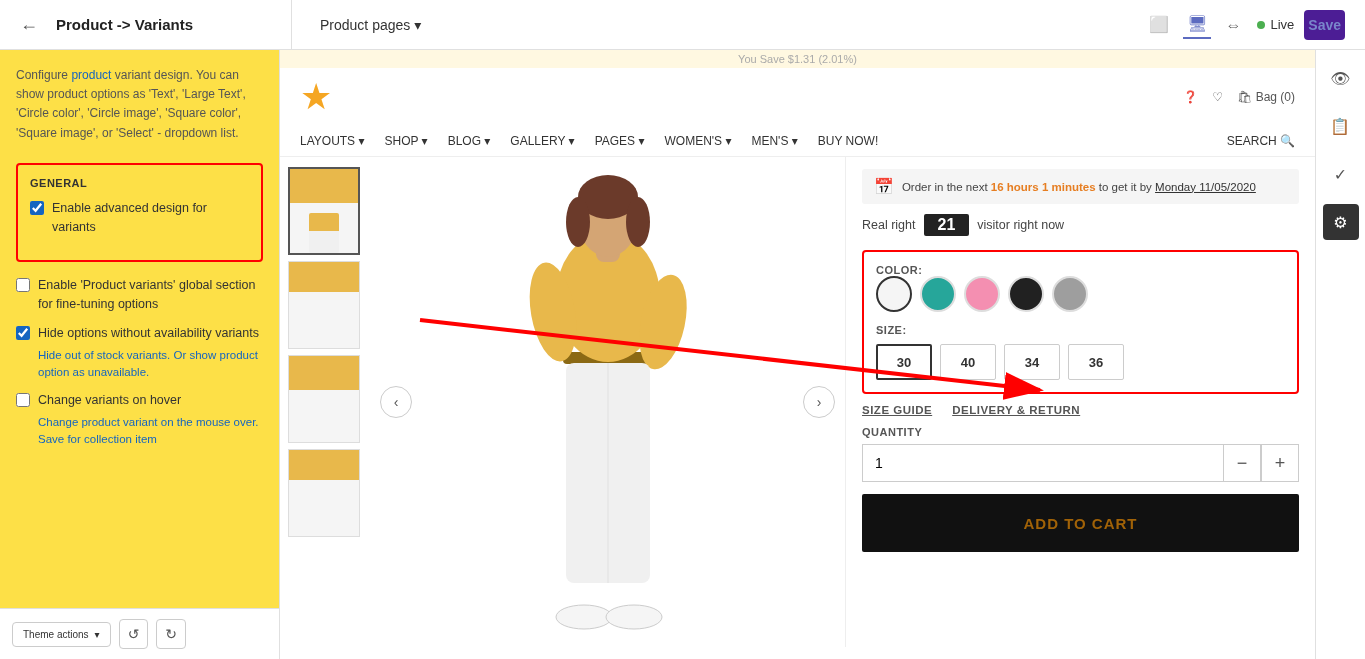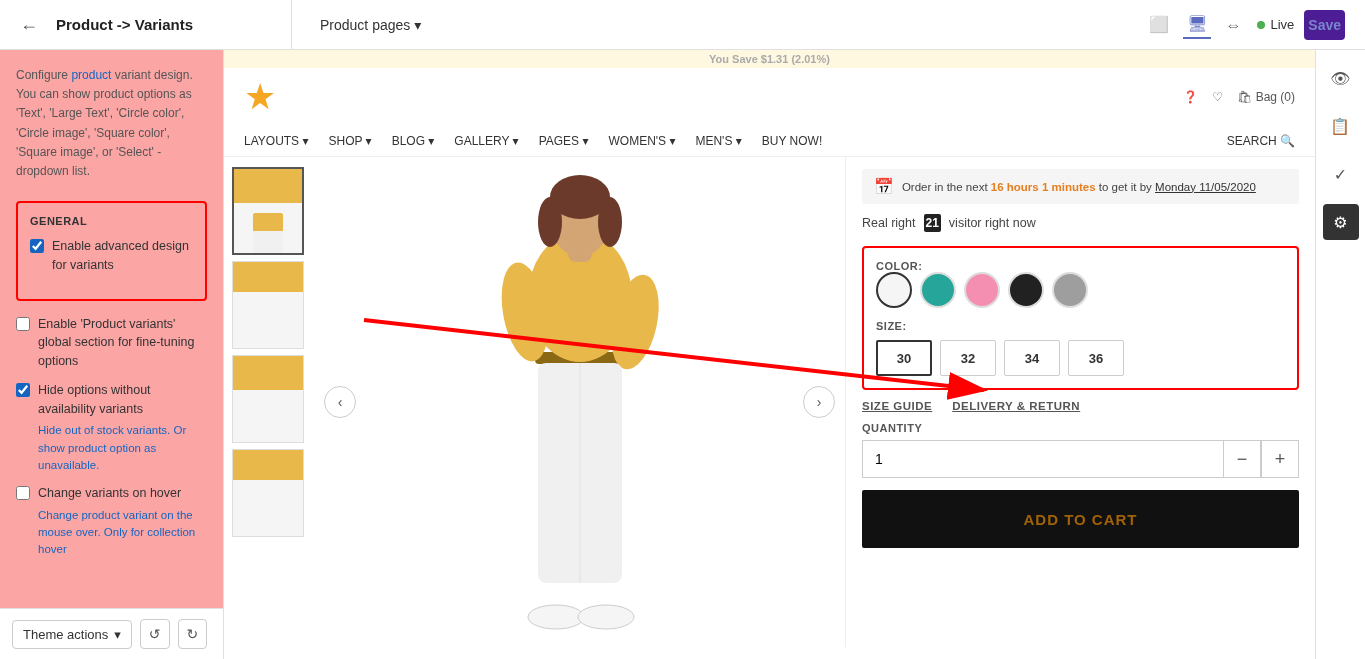--- a/index.html
+++ b/index.html
@@ -20,32 +20,32 @@
     .view-icon-btn.active { border-bottom: 2px solid #5c6bc0; color: #5c6bc0; }
     .top-bar-right { display: flex; align-items: center; gap: 10px; padding-right: 8px; }
     .live-indicator { display: flex; align-items: center; gap: 5px; font-size: 13px; color: #333; }
     .live-dot { width: 8px; height: 8px; border-radius: 50%; background: #4caf50; }
     .save-btn { background: #4c1d95; color: #7986cb; border: none; border-radius: 4px; padding: 7px 4px; font-size: 14px; font-weight: 600; cursor: pointer; }
 
     
     .main-layout { display: flex; height: calc(659px - 50px); }
 
     
-    .left-sidebar { width: 224px; background: #fca5a5; border-right: 1px solid #e0e0e0; display: flex; flex-direction: column; overflow: hidden; }
+    .left-sidebar { width: 280px; background: #fde047; border-right: 1px solid #e0e0e0; display: flex; flex-direction: column; overflow: hidden; }
     .sidebar-content { flex: 1; overflow-y: auto; padding: 16px; }
     .sidebar-desc { font-size: 12px; color: #555; line-height: 1.6; margin-bottom: 20px; }
     .sidebar-desc .highlight { color: #1565c0; }
     .general-section { border: 2px solid red; border-radius: 4px; padding: 12px; margin-bottom: 14px; position: relative; }
     .section-title { font-size: 11px; font-weight: 700; color: #333; letter-spacing: 0.5px; margin-bottom: 10px; }
     .checkbox-row { display: flex; align-items: flex-start; gap: 8px; margin-bottom: 12px; }
     .checkbox-row input[type=checkbox] { margin-top: 2px; accent-color: #1565c0; width: 14px; height: 14px; flex-shrink: 0; }
     .checkbox-label { font-size: 12.5px; color: #333; line-height: 1.5; }
     .checkbox-hint { font-size: 11.5px; color: #1565c0; line-height: 1.5; margin-top: 2px; }
     .sidebar-bottom { padding: 10px 12px; border-top: 1px solid #e0e0e0; display: flex; align-items: center; gap: 8px; background: #fff; }
-    .theme-actions-btn { display: flex; align-items: center; gap: 6px; background: none; border: 1px solid #ccc; border-radius: 4px; padding: 6px 10px; font-size: 13px; cursor: pointer; color: #333; }
+    .theme-actions-btn { display: flex; align-items: center; gap: 6px; background: none; border: 1px solid #ccc; border-radius: 4px; padding: 6px 10px; font-size: 10px; cursor: pointer; color: #333; }
     .icon-btn-round { background: none; border: 1px solid #ccc; border-radius: 4px; padding: 6px 8px; cursor: pointer; color: #555; font-size: 14px; }
 
     
     .preview-area { flex: 1; background: #e8e8e8; overflow: hidden; position: relative; }
     .preview-iframe-wrapper { background: #fff; height: 100%; overflow-y: auto; overflow-x: hidden; position: relative; }
 
     
     .store-header { padding: 8px 20px 0; border-bottom: 1px solid #eee; }
     .store-top-bar { display: flex; align-items: center; justify-content: space-between; padding-bottom: 8px; }
     .store-logo { color: #f5a623; font-size: 36px; }
@@ -63,21 +63,21 @@
     .nav-arrow { position: absolute; background: none; border: 1px solid #ccc; border-radius: 50%; width: 32px; height: 32px; display: flex; align-items: center; justify-content: center; cursor: pointer; font-size: 14px; color: #555; top: 50%; transform: translateY(-50%); }
     .nav-arrow.left { left: 10px; }
     .nav-arrow.right { right: 10px; }
 
     
     .product-detail { width: 470px; padding: 12px 16px; border-left: 1px solid #eee; }
     .order-banner { background: #f5f5f5; border-radius: 3px; padding: 8px 12px; font-size: 11.5px; color: #444; display: flex; align-items: center; gap: 8px; margin-bottom: 10px; }
     .order-banner .highlight { color: #e67e22; font-weight: 700; }
     .order-banner .underlined { text-decoration: underline; color: #333; }
     .realtime-bar { display: flex; align-items: center; gap: 8px; font-size: 12.5px; color: #444; margin-bottom: 14px; }
-    .visitor-count { background: #222; color: #fff; font-size: 12px; font-weight: 700; padding: 2px 2px; border-radius: 2px; }
+    .visitor-count { background: #222; color: #fff; font-size: 16px; font-weight: 700; padding: 2px 14px; border-radius: 2px; }
     .variants-box { border: 2px solid red; border-radius: 4px; padding: 12px; margin-bottom: 10px; }
     .color-label { font-size: 11px; font-weight: 700; color: #555; letter-spacing: 0.5px; }
     .color-swatches { display: flex; gap: 8px; margin-bottom: 12px; }
     .swatch { width: 36px; height: 36px; border-radius: 50%; cursor: pointer; border: 2px solid #ddd; }
     .swatch.selected { border: 2px solid #333; }
     .swatch-white { background: #f5f5f5; }
     .swatch-teal { background: #26a69a; }
     .swatch-pink { background: #f48fb1; }
     .swatch-black { background: #212121; }
     .swatch-gray { background: #9e9e9e; }
@@ -157,38 +157,38 @@
       </div>
       <div style="padding-left:22px; margin-bottom:10px;">
         <span class="checkbox-hint">Hide out of stock variants. Or show product option as unavailable.</span>
       </div>
 
       <div class="checkbox-row" style="margin-bottom:4px;">
         <input type="checkbox" id="cb4" style="">
         <label for="cb4" class="checkbox-label">Change variants on hover</label>
       </div>
       <div style="padding-left:22px;">
-        <span class="checkbox-hint">Change product variant on the mouse over. Only for collection hover</span>
+        <span class="checkbox-hint">Change product variant on the mouse over. Save for collection item</span>
       </div>
     </div>
 
     <div class="sidebar-bottom">
       <button class="theme-actions-btn">
         <span>Theme actions</span>
         <span>▾</span>
       </button>
       <button class="icon-btn-round" title="Undo">↺</button>
       <button class="icon-btn-round" title="Redo">↻</button>
     </div>
   </div>
 
   <div class="preview-area">
     <div class="preview-iframe-wrapper">
 
-      <div style="background:#fff8e1; text-align:center; padding:3px 0; font-size:11px; color:#aaa;font-weight:bold;">
+      <div style="background:#fff8e1; text-align:center; padding:3px 0; font-size:11px; color:#aaa;">
         <span>You Save $1.31 (2.01%)</span>
       </div>
 
       <div class="store-header">
         <div class="store-top-bar">
           <div class="store-logo">★</div>
           <div class="store-top-icons">
             <span>❓</span>
             <span>♡</span>
             <span>🛍 Bag (0)</span>
@@ -280,21 +280,21 @@
               <div class="swatch swatch-white selected" title="White"></div>
               <div class="swatch swatch-teal" title="Teal"></div>
               <div class="swatch swatch-pink" title="Pink"></div>
               <div class="swatch swatch-black" title="Black"></div>
               <div class="swatch swatch-gray" title="Gray"></div>
             </div>
 
             <div class="size-label">SIZE:</div>
             <div class="size-options">
               <button class="size-btn selected">30</button>
-              <button class="size-btn">32</button>
+              <button class="size-btn">40</button>
               <button class="size-btn">34</button>
               <button class="size-btn">36</button>
             </div>
           </div>
 
           
           <div class="links-row">
             <span class="link-text">SIZE GUIDE</span>
             <span class="link-text">DELIVERY &amp; RETURN</span>
           </div>

